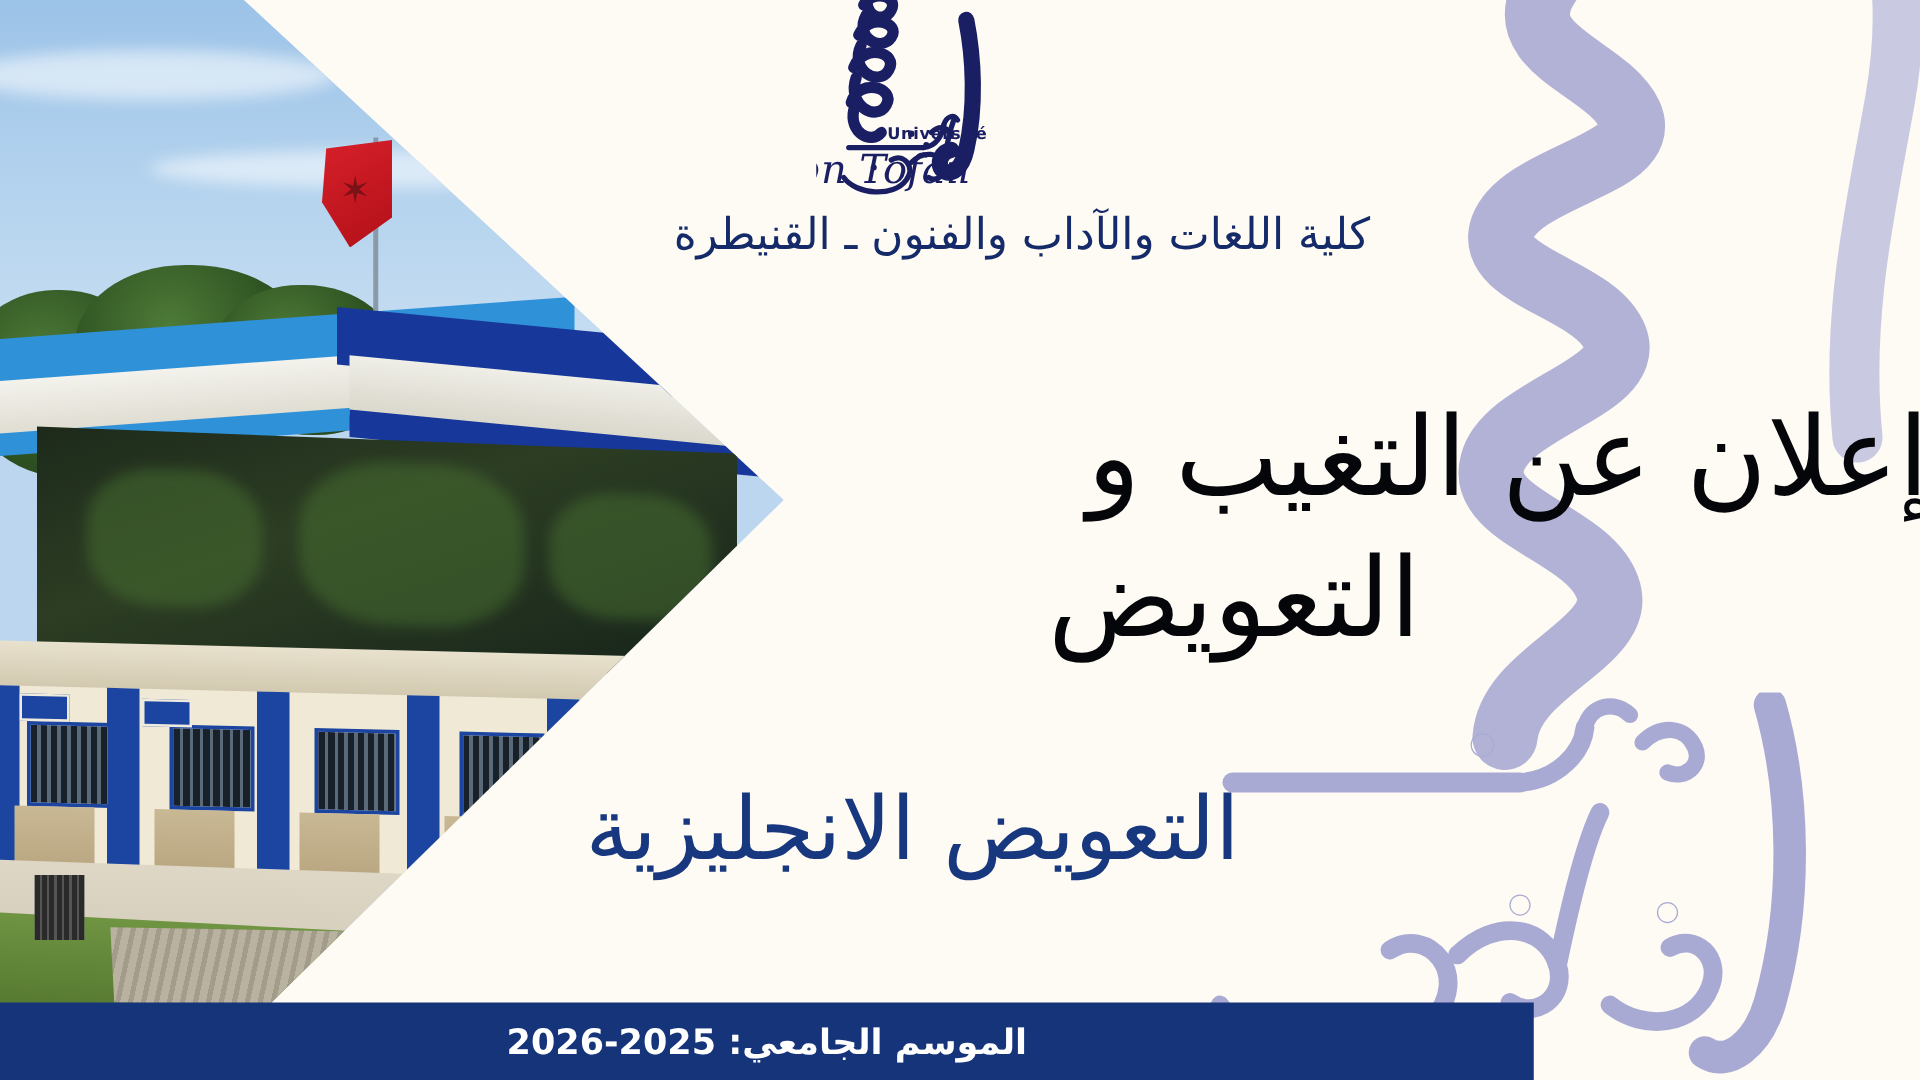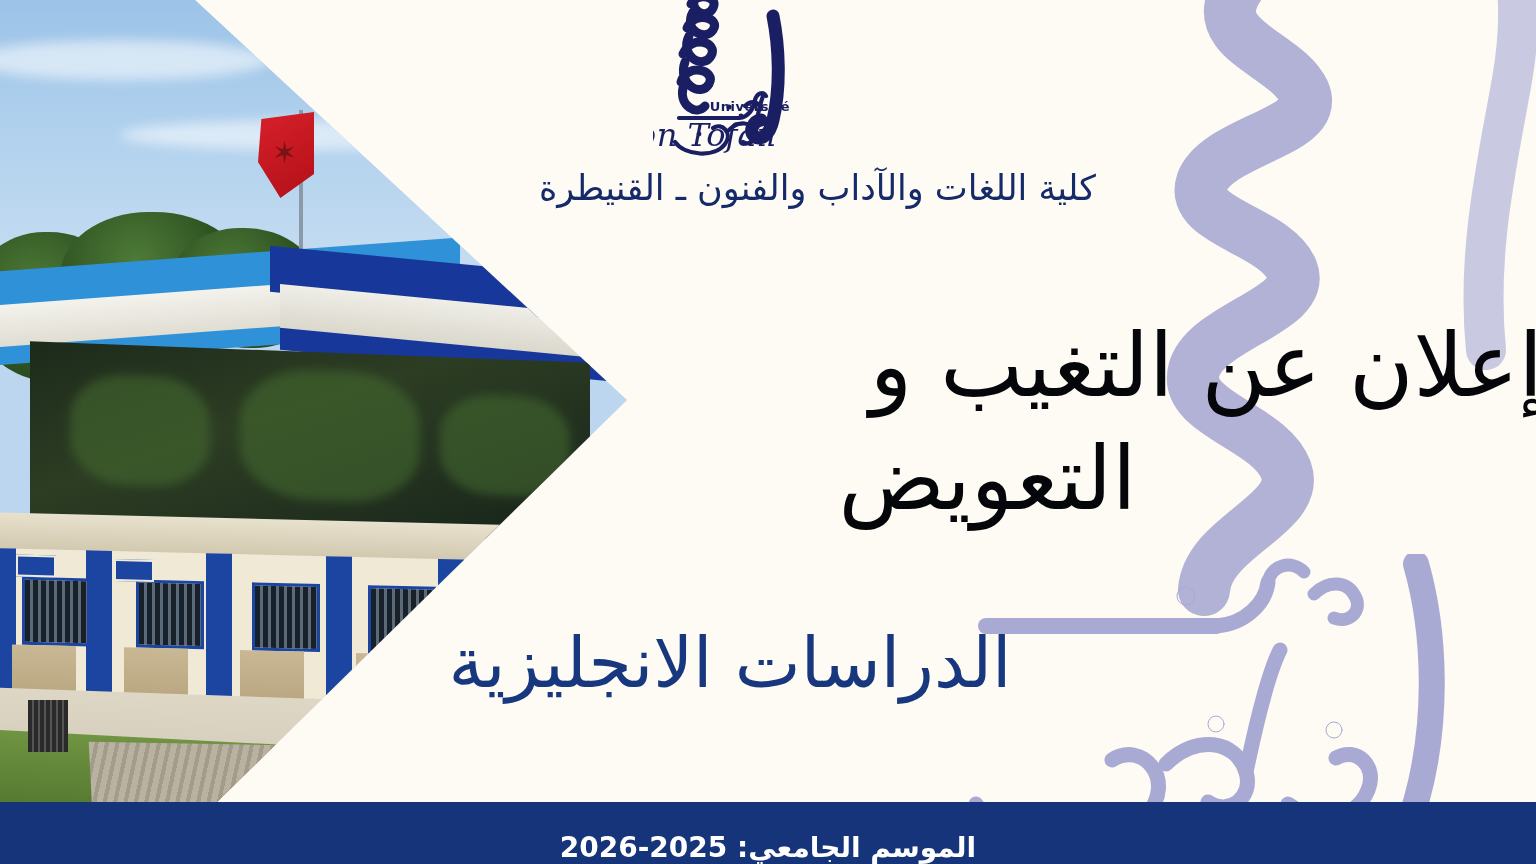--- a/index.html
+++ b/index.html
@@ -227,25 +227,25 @@
     font-size: 70px;
     line-height: 1.1;
     direction: rtl;
   }
 
   
   #footer-bar {
     position: absolute;
     left: 0;
     bottom: 0;
-    width: 1536px;
+    width: 1227px;
     height: 62px;
     background: #163479;
     display: flex;
-    align-items: flex-end;
+    align-items: center;
     justify-content: center;
   }
   #footer-text {
     color: #ffffff;
     font-size: 28px;
     font-weight: bold;
     direction: rtl;
     letter-spacing: 0px;
   }
 </style>
@@ -375,19 +375,19 @@
     <text x="124" y="152" font-family="'DejaVu Serif','Liberation Serif',serif" font-size="32" font-style="italic" fill="#1a1f63">bn Tofaïl</text>
   </svg>
 
   <div id="faculty-line">كلية اللغات والآداب والفنون ـ القنيطرة</div>
 
   <div id="main-title">
     <span class="ln1">إعلان عن التغيب و</span>
     <span class="ln2">التعويض</span>
   </div>
 
-  <div id="subtitle">الدراسات الانجليزية</div>
+  <div id="subtitle">التعويض الانجليزية</div>
 
   <div id="footer-bar">
     <span id="footer-text">الموسم الجامعي: 2025-2026</span>
   </div>
 
 </div>
 
 </body></html>

